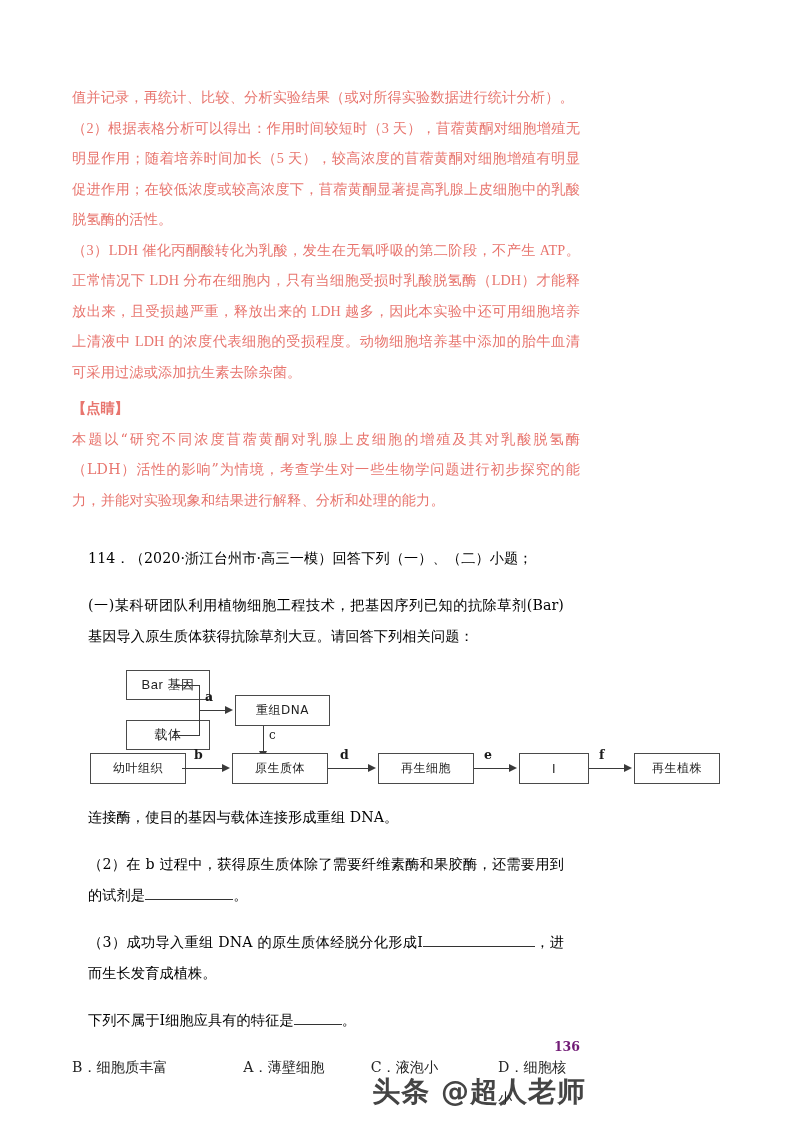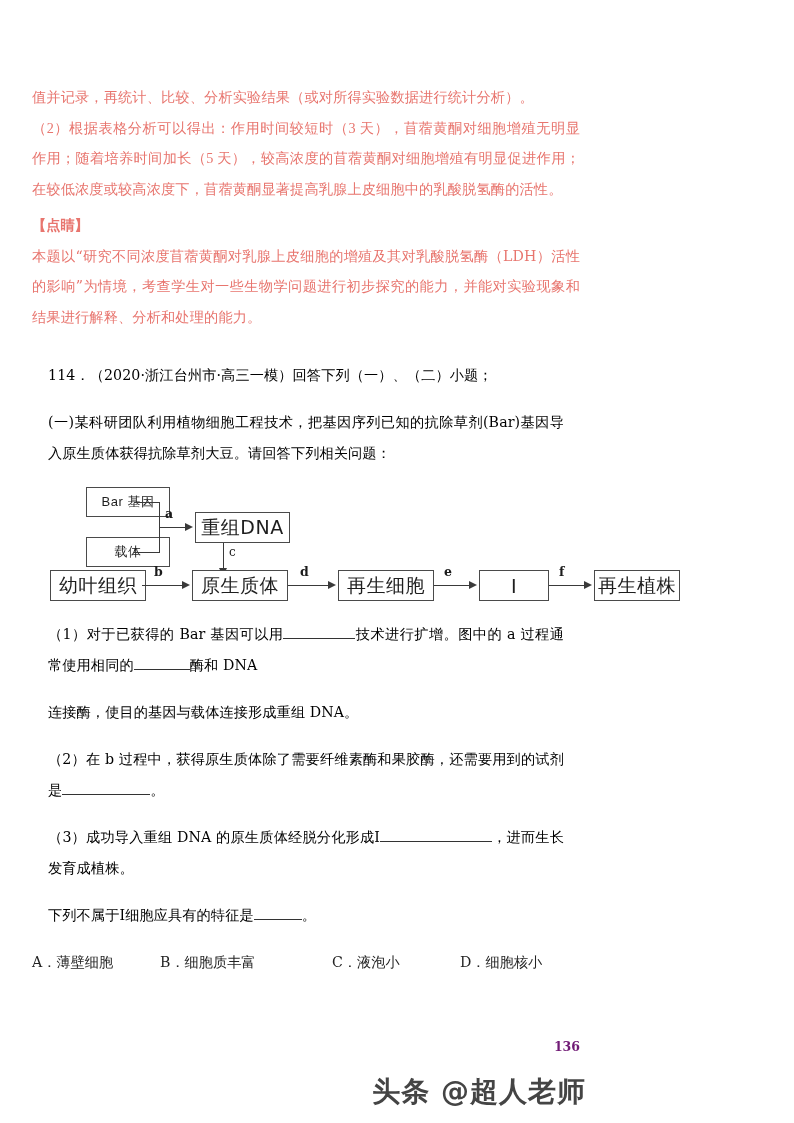--- a/index.html
+++ b/index.html
@@ -12,21 +12,21 @@
     height: 1123px;
     position: relative;
     font-family: "DejaVu Serif", "Liberation Serif", serif;
     overflow: hidden;
   }
   .page {
     position: relative;
     width: 642px;
     height: 1123px;
     box-sizing: border-box;
-    padding: 82px 62px 0 32px;
+    padding: 82px 62px 0 72px;
   }
   
   .red {
     color: #e8756e;
   }
   p.para {
     margin: 0 0 0 0;
     font-size: 14.2px;
     line-height: 30.5px;
     text-align: justify;
@@ -82,21 +82,21 @@
     margin: 14px 0 10px 14px;
   }
   .node {
     position: absolute;
     border: 1.4px solid #4a4a4a;
     background: #fff;
     box-sizing: border-box;
     display: flex;
     align-items: center;
     justify-content: center;
-    font-size: 19px;
+    font-size: 12px;
     color: #1e1e1e;
     font-family: "DejaVu Sans", "Liberation Sans", sans-serif;
     letter-spacing: 0.5px;
     white-space: nowrap;
   }
   .node.serif {
     font-family: Liberation Sans, sans-serif;
     font-size: 13px;
     margin-left: 36px;
   }
@@ -158,20 +158,21 @@
   }
 </style>
 </head>
 <body>
 
 <div class="page">
 
   <div>
     <p class="para red">值并记录，再统计、比较、分析实验结果（或对所得实验数据进行统计分析）。</p>
     <p class="para red indent">（2）根据表格分析可以得出：作用时间较短时（3 天），苜蓿黄酮对细胞增殖无明显作用；随着培养时间加长（5 天），较高浓度的苜蓿黄酮对细胞增殖有明显促进作用；在较低浓度或较高浓度下，苜蓿黄酮显著提高乳腺上皮细胞中的乳酸脱氢酶的活性。</p>
+    <p class="para red indent">（3）LDH 催化丙酮酸转化为乳酸，发生在无氧呼吸的第二阶段，不产生 ATP。正常情况下 LDH 分布在细胞内，只有当细胞受损时乳酸脱氢酶（LDH）才能释放出来，且受损越严重，释放出来的 LDH 越多，因此本实验中还可用细胞培养上清液中 LDH 的浓度代表细胞的受损程度。动物细胞培养基中添加的胎牛血清可采用过滤或添加抗生素去除杂菌。</p>
     <div class="spacer-sm"></div>
     <p class="hint-title red">【点睛】</p>
     <p class="para red">本题以“研究不同浓度苜蓿黄酮对乳腺上皮细胞的增殖及其对乳酸脱氢酶（LDH）活性的影响”为情境，考查学生对一些生物学问题进行初步探究的能力，并能对实验现象和结果进行解释、分析和处理的能力。</p>
   </div>
 
   <div class="spacer-md"></div>
 
   <div>
 
     <p class="q">114．（2020·浙江台州市·高三一模）回答下列（一）、（二）小题；</p>
@@ -216,31 +217,30 @@
 
       <div class="node" style="left:433px; top:85px; width:70px; height:31px;">I</div>
 
       <div class="hline" style="left:503px; top:100px; width:36px;"></div>
       <div class="arrowR" style="left:538px; top:95.5px;"></div>
       <div class="elabel" style="left:513px; top:79px;">f</div>
 
       <div class="node" style="left:548px; top:85px; width:86px; height:31px;">再生植株</div>
     </div>
 
-    <p class="q"><span>（1）对于已获得的 Bar 基因可以用</span><span class="blank b-md"></span><span>技术进行扩增。图中的 a 过程通常使用相同的</span><span class="blank b-sm"></span><span>酶和 DNA</span></p>
     <p class="q">连接酶，使目的基因与载体连接形成重组 DNA。</p>
 
     <p class="q"><span>（2）在 b 过程中，获得原生质体除了需要纤维素酶和果胶酶，还需要用到的试剂是</span><span class="blank b-lg"></span><span>。</span></p>
 
     <p class="q"><span>（3）成功导入重组 DNA 的原生质体经脱分化形成I</span><span class="blank b-xl"></span><span>，进而生长发育成植株。</span></p>
     <p class="q"><span>下列不属于I细胞应具有的特征是</span><span class="blank b-xs"></span><span>。</span></p>
 
     <div class="choices">
+      <span class="ch ch2">B．细胞质丰富</span>
       <span class="ch ch1">A．薄壁细胞</span>
-      <span class="ch ch2">B．细胞质丰富</span>
       <span class="ch ch3">C．液泡小</span>
       <span class="ch">D．细胞核小</span>
     </div>
 
 
   </div>
 
   <div class="page-num">136</div>
   <div class="watermark">头条 @超人老师</div>
 

